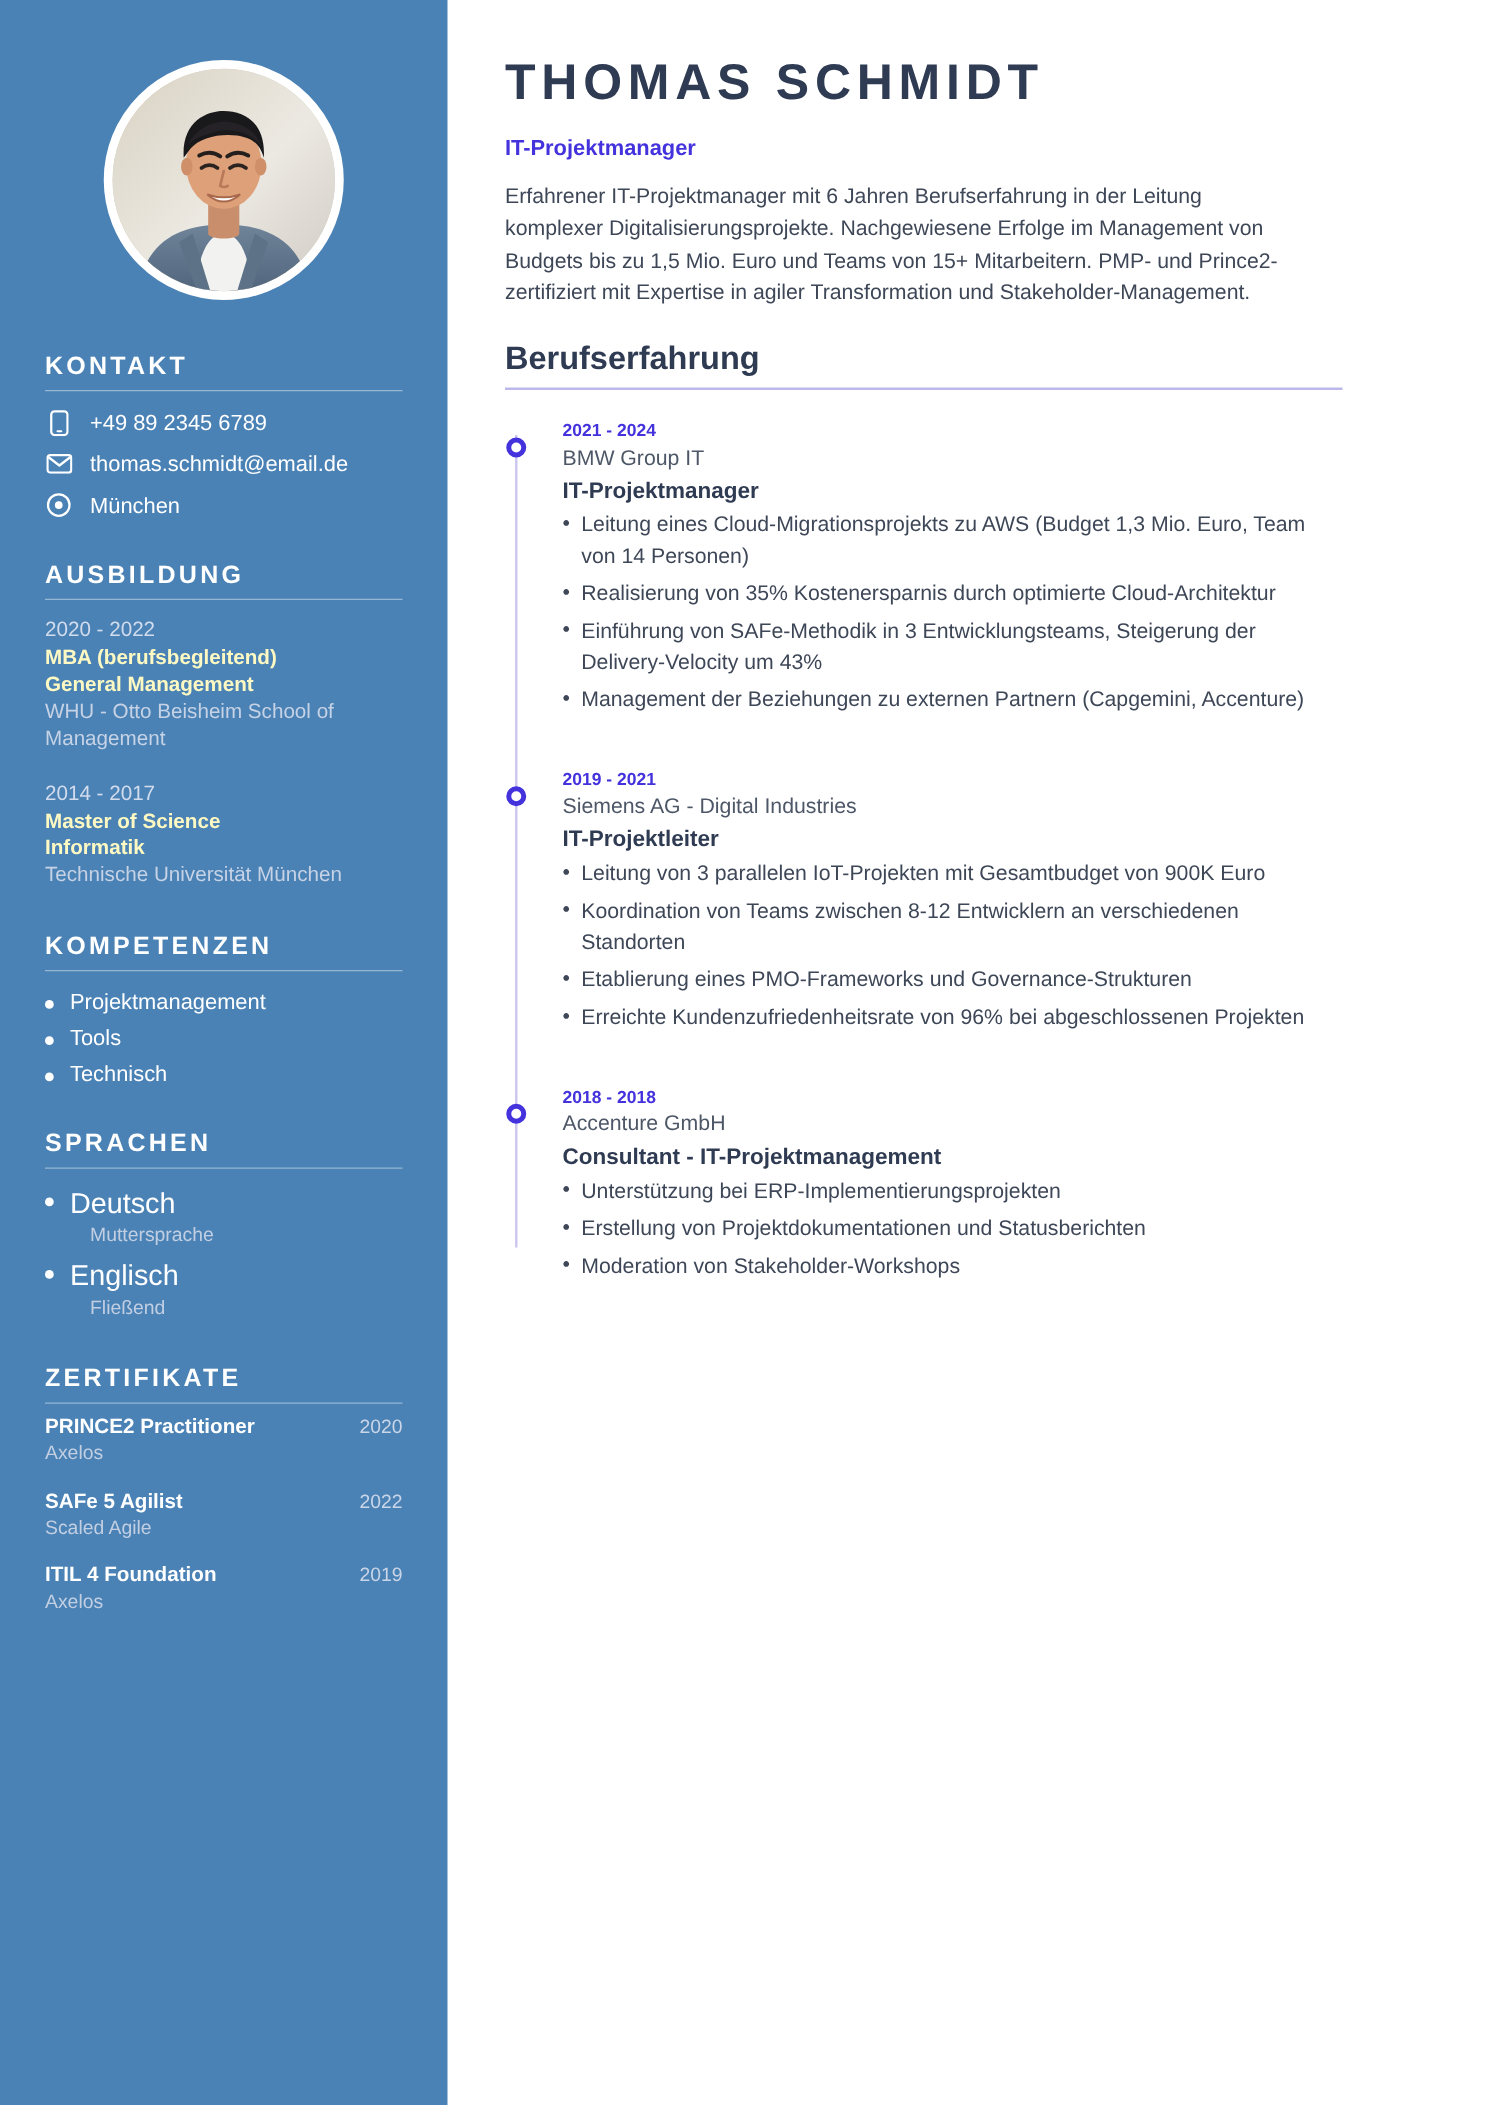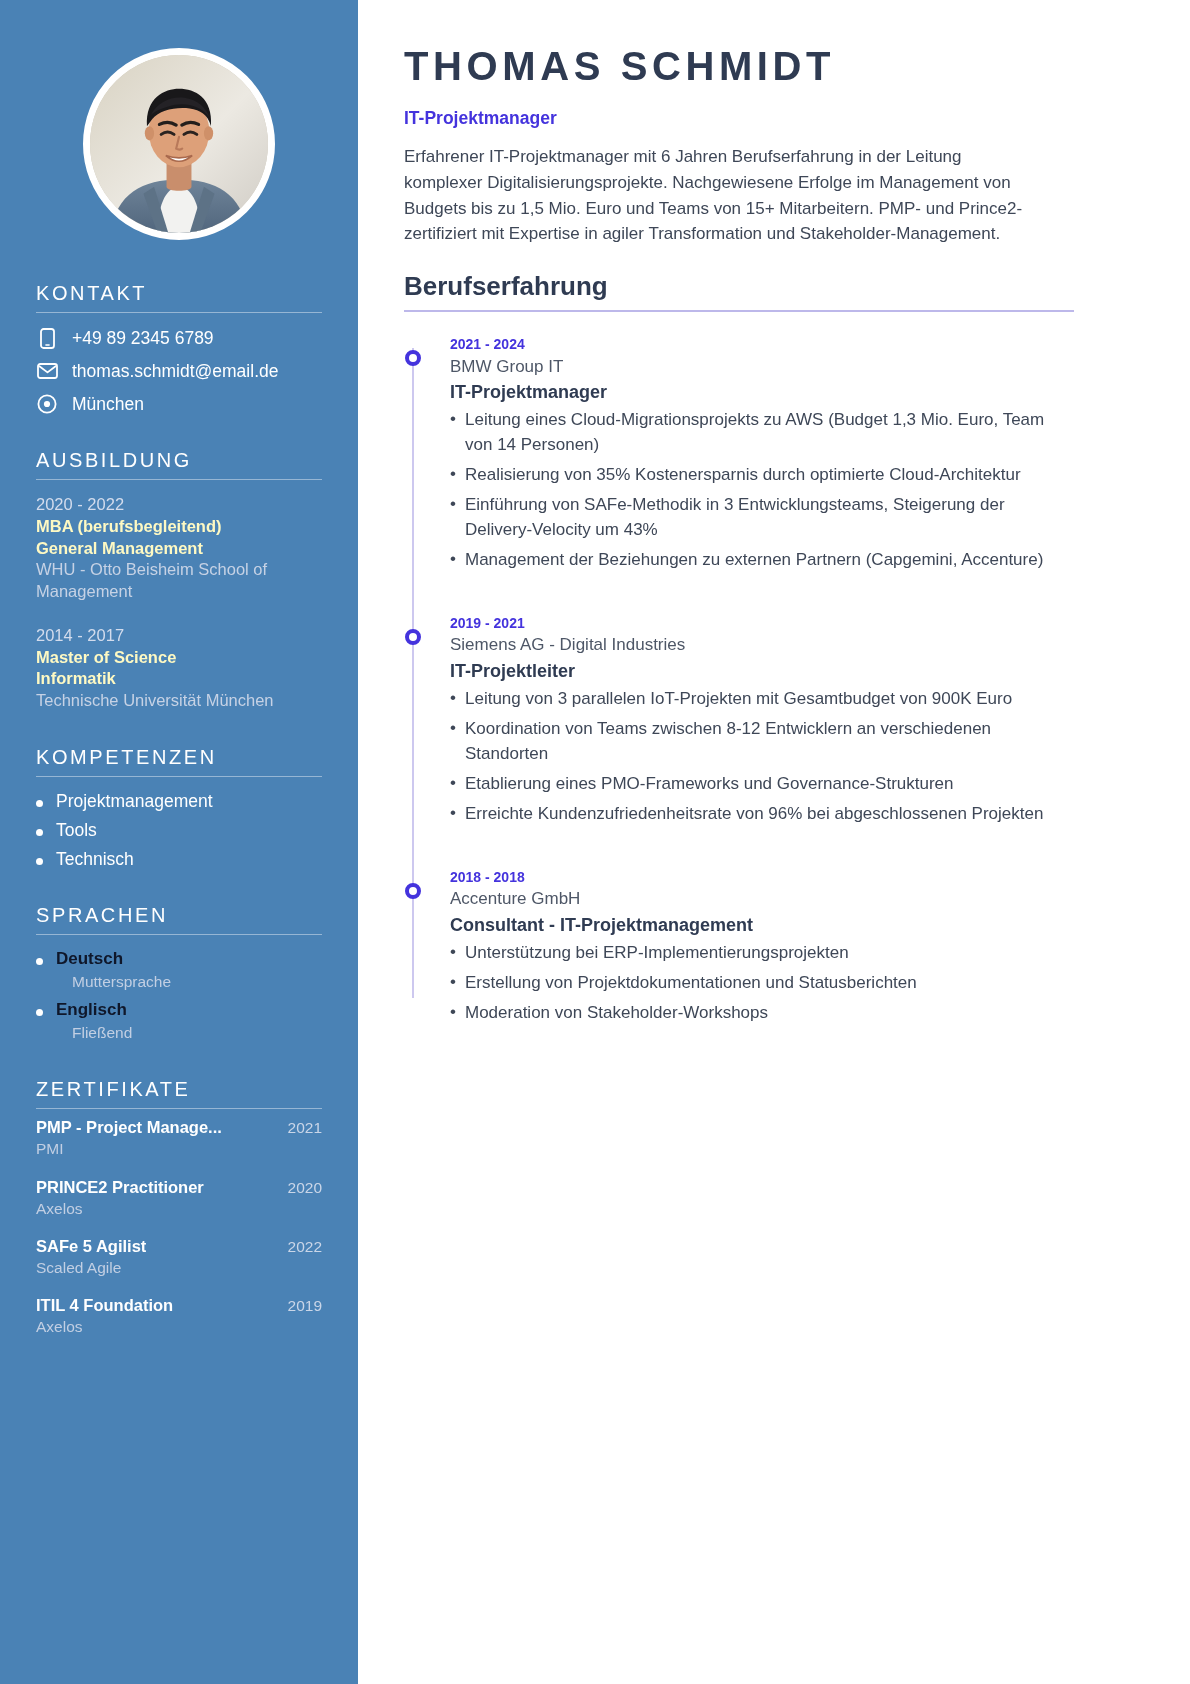--- a/index.html
+++ b/index.html
@@ -40,21 +40,21 @@
     border: 7px solid #ffffff;
     overflow: hidden;
     position: relative;
     background: #cfc9ba;
   }
   .avatar svg { display:block; width:100%; height:100%; }
 
   .side-section { padding: 0 36px; }
   .side-h {
     font-size: 20px;
-    font-weight: normal;
+    font-weight: bold;
     letter-spacing: 2.6px;
     color: #ffffff;
     margin-top: 34px;
     margin-bottom: 7px;
   }
   .side-rule {
     height: 1px;
     background: rgba(255,255,255,0.42);
     margin-bottom: 14px;
   }
@@ -87,21 +87,21 @@
     color: #ffffff;
   }
   .dot {
     width: 7px; height: 7px; border-radius: 50%;
     background: #ffffff;
     margin-top: 9px;
     flex: 0 0 7px;
   }
   
   .lang-item { margin-bottom: 7px; }
-  .lang-name { font-size: 17px; font-weight: bold; color: #0f172a; }
+  .lang-name { font-size: 23px; font-weight: normal; color: #ffffff; }
   .lang-level { font-size: 15.5px; color: #c2cfe3; margin-left: 36px; line-height: 1.5; }
 
   
   .cert-item { margin-bottom: 17px; }
   .cert-top { display: flex; align-items: baseline; justify-content: space-between; gap: 10px; }
   .cert-name {
     font-size: 16.5px; font-weight: bold; color: #ffffff;
     white-space: nowrap; overflow: hidden; text-overflow: ellipsis;
     max-width: 218px;
   }
@@ -328,27 +328,20 @@
           <span class="lang-name">Englisch</span>
         </div>
         <div class="lang-level">Fließend</div>
       </div>
     </div>
 
     <div class="side-section">
       <div class="side-h">ZERTIFIKATE</div>
       <div class="side-rule" style="margin-bottom:9px"></div>
 
-      <div class="cert-item">
-        <div class="cert-top">
-          <span class="cert-name">PMP - Project Manage...</span>
-          <span class="cert-year">2021</span>
-        </div>
-        <div class="cert-issuer">PMI</div>
-      </div>
 
       <div class="cert-item">
         <div class="cert-top">
           <span class="cert-name">PRINCE2 Practitioner</span>
           <span class="cert-year">2020</span>
         </div>
         <div class="cert-issuer">Axelos</div>
       </div>
 
       <div class="cert-item">

